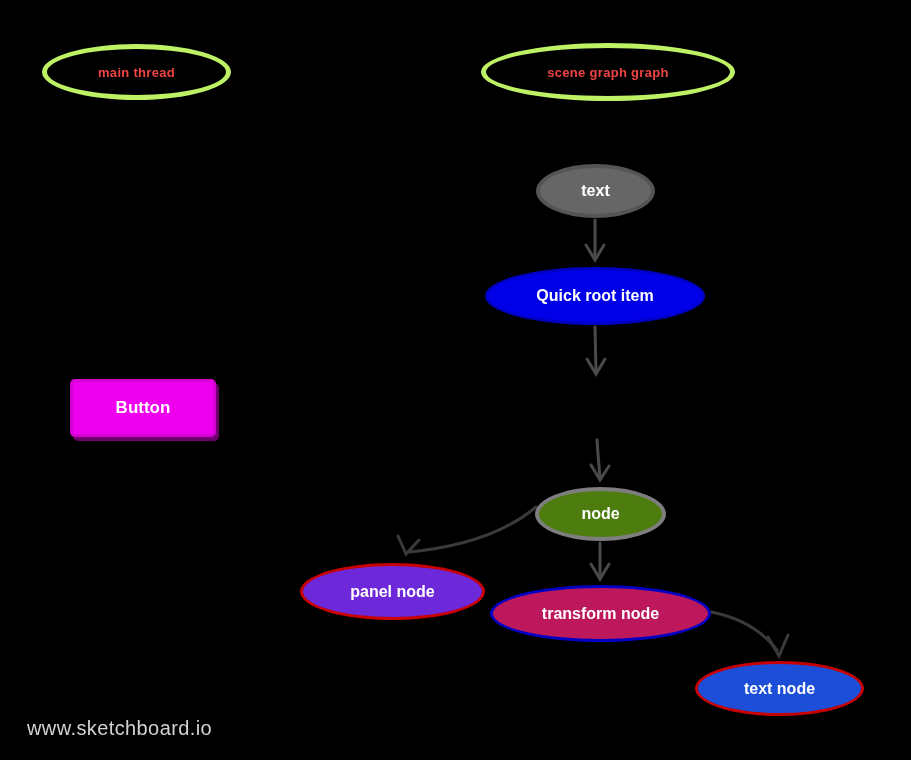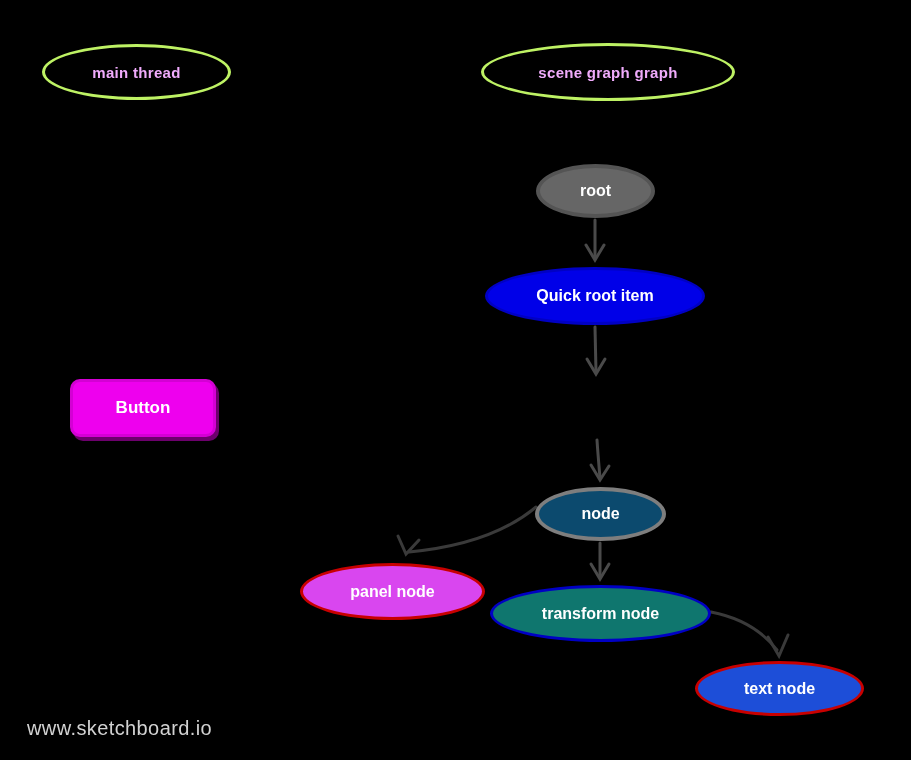--- a/index.html
+++ b/index.html
@@ -8,35 +8,35 @@
     font-family:"Liberation Sans",sans-serif;
   }
   .edges-layer{position:absolute;left:0;top:0;width:911px;height:760px;}
   .shape{
     position:absolute;display:flex;align-items:center;justify-content:center;
     font-weight:bold;color:#fff;box-sizing:border-box;text-align:center;
     white-space:nowrap;cursor:default;
   }
   .ellipse{border-radius:50%;}
   .lane{
-    background:transparent;border:3px solid #bef264;color:#f0abfc;
-    font-size:15px;letter-spacing:.3px;
+    background:transparent;border:5px solid #bef264;color:#ef4444;
+    font-size:13px;letter-spacing:.3px;
   }
   .lane-main{left:42px;top:44px;width:189px;height:56px;}
   .lane-scene{left:481px;top:43px;width:254px;height:58px;}
   .node-label{font-size:16px;}
   .n-root{left:536px;top:164px;width:119px;height:54px;border:4px solid #545454;}
   .n-quick{left:485px;top:267px;width:220px;height:58px;border:3px solid #0000c4;}
   .n-buttonnode{left:503px;top:380px;width:189px;height:58px;border:3px solid #0000c4;}
   .n-node{left:535px;top:487px;width:131px;height:54px;border:4px solid #7e7e7e;}
   .n-panel{left:300px;top:563px;width:185px;height:57px;border:3px solid #c80000;}
   .n-transform{left:490px;top:585px;width:221px;height:57px;border:3px solid #0000c4;}
   .n-text{left:695px;top:661px;width:169px;height:55px;border:3px solid #c80000;}
   .n-buttonrect{
-    left:70px;top:379px;width:146px;height:58px;border-radius:10px;
+    left:70px;top:379px;width:146px;height:58px;border-radius:5px;
     border:3px solid #d400d4;font-size:17px;
     box-shadow:3px 4px 0 rgba(168,0,168,.65);
   }
   .watermark{
     position:absolute;left:27px;top:717px;color:#d2d2d2;font-size:20px;
     letter-spacing:.4px;
   }
   svg path{fill:none;stroke-width:3px;stroke-linecap:round;}
   .edge-straight{stroke:#4a4a4a;}
   .edge-curve{stroke:#3a3a3a;}
@@ -70,30 +70,30 @@
     <g>
       <path class="edge-curve" d="M711,612 C742,618 763,632 777,650"></path>
       <path class="edge-curve" d="M768,637 L779,656 L788,635"></path>
     </g>
   </svg>
 
   <div class="shape ellipse lane lane-main">main thread</div>
 
   <div class="shape ellipse lane lane-scene">scene graph graph</div>
 
-  <div class="shape ellipse node-label n-root" style="background-color: rgb(102, 102, 102);">root</div>
+  <div class="shape ellipse node-label n-root" style="background-color: rgb(102, 102, 102);">text</div>
 
   <div class="shape ellipse node-label n-quick" style="background-color: rgb(0, 0, 232);">Quick root item</div>
 
 
-  <div class="shape ellipse node-label n-node" style="background-color: #0c4a6e;">node</div>
+  <div class="shape ellipse node-label n-node" style="background-color: #4d7c0f;">node</div>
 
-  <div class="shape ellipse node-label n-panel" style="background-color: #d946ef;">panel node</div>
+  <div class="shape ellipse node-label n-panel" style="background-color: #6d28d9;">panel node</div>
 
-  <div class="shape ellipse node-label n-transform" style="background-color: #0f766e;">transform node</div>
+  <div class="shape ellipse node-label n-transform" style="background-color: #be185d;">transform node</div>
 
   <div class="shape ellipse node-label n-text" style="background-color: #1d4ed8;">text node</div>
 
   <div class="shape n-buttonrect" style="background-color: rgb(238, 0, 238);">Button</div>
 
   <div class="watermark">www.sketchboard.io</div>
 
 </div>
 
 </body></html>

